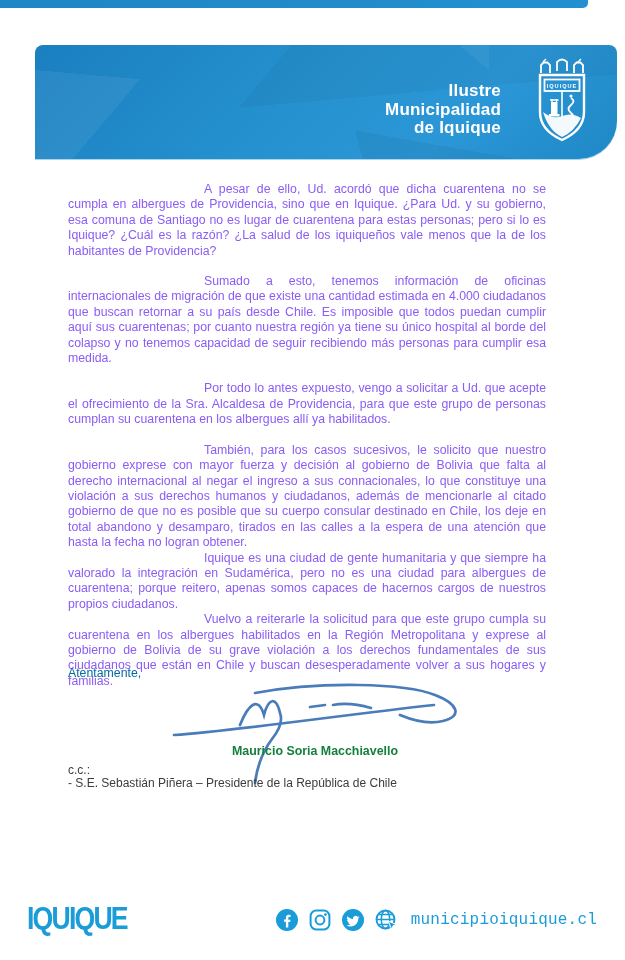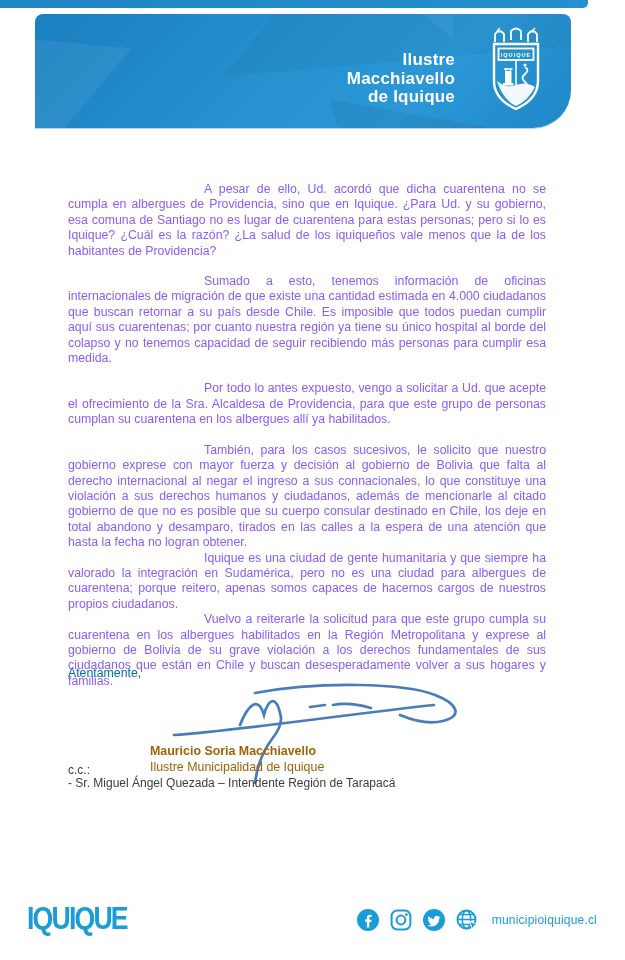--- a/index.html
+++ b/index.html
@@ -9,21 +9,21 @@
     font-family:"Liberation Sans", sans-serif;
     color:#3c3c3c;
   }
   
   .top-bar{
     position:absolute;left:0;top:0;width:588px;height:8px;
     background:linear-gradient(90deg,#1f86c5,#2490cf);
     border-radius:0 0 5px 0;
   }
   .band{
-    position:absolute;left:35px;top:14px;width:536px;height:114px;
+    position:absolute;left:35px;top:45px;width:582px;height:114px;
     background-image:
       conic-gradient(from 220deg at 18% 30%, rgba(255,255,255,.06) 0 55deg, transparent 55deg),
       conic-gradient(from 100deg at 55% 75%, rgba(0,0,0,.05) 0 65deg, transparent 65deg),
       conic-gradient(from 310deg at 78% 22%, rgba(255,255,255,.05) 0 50deg, transparent 50deg),
       conic-gradient(from 40deg at 35% 55%, rgba(0,0,0,.04) 0 45deg, transparent 45deg),
       linear-gradient(135deg,#1b7fc0 0%,#2591cf 45%,#2b97d6 72%,#1f88c7 100%);
     border-radius:8px 8px 38px 0;
     box-shadow:0 1px 0 #aad5ec;
   }
   .band-text{
@@ -38,54 +38,54 @@
     font-size:12.3px;line-height:15.4px;color:#8b5cf6;
   }
   .letter-body p{margin:0 0 15px 0;text-align:justify;text-indent:136px;}
   .letter-body p.tight{margin-bottom:0;}
   .closing{
     position:absolute;left:68px;top:666px;font-size:12.3px;color:#0369a1;
   }
   
   .signature{position:absolute;left:170px;top:683px;width:310px;height:104px;}
   .signer{
-    position:absolute;left:150px;top:744px;width:330px;text-align:left;
-    font-size:12.4px;line-height:15.6px;color:#a16207;
+    position:absolute;left:150px;top:744px;width:330px;text-align:center;
+    font-size:12.4px;line-height:15.6px;color:#15803d;
   }
   .signer .name{font-weight:bold;}
   .signer .role{font-size:11.6px;}
   
   .cc{
     position:absolute;left:68px;top:764px;
     font-size:12px;line-height:12.8px;color:#3c3c3c;
   }
   
   .footer-logo{
     position:absolute;left:27px;top:901px;
     font-size:29px;font-weight:bold;letter-spacing:-2px;
     color:#1a9cd8;transform:scale(.92,1.08);transform-origin:left top;
   }
   .social{
     position:absolute;right:28px;top:908px;
     display:flex;align-items:center;gap:9px;
   }
   .social svg{display:block;}
   .website{
-    font-size:12px;color:#1a9cd8;margin-left:3px;letter-spacing:.2px;
+    font-size:16px;color:#1a9cd8;margin-left:3px;letter-spacing:.2px;font-family:Liberation Mono, monospace;
   }
 </style>
 </head>
 <body>
 
 <div class="top-bar"></div>
 
 <div class="band">
   <div class="band-text">
     <div>Ilustre</div>
-    <div>Macchiavello</div>
+    <div>Municipalidad</div>
     <div>de Iquique</div>
   </div>
   <svg class="crest" viewBox="0 0 64 96" fill="none" xmlns="http://www.w3.org/2000/svg">
 
     <path d="M11 17 V9 l2.5-2.5 h4 L20 9 v8" stroke="#fff" stroke-width="1.8"></path>
     <path d="M27 15 V6 q5-5 10 0 v9" stroke="#fff" stroke-width="1.8"></path>
     <path d="M44 17 V9 l2.5-2.5 h4 L53 9 v8" stroke="#fff" stroke-width="1.8"></path>
     <path d="M13 6 l3-3 M48 6 l3-3" stroke="#fff" stroke-width="1.4"></path>
 
     <path d="M10 19 H54 V56 Q54 74 32 84 Q10 74 10 56 Z" stroke="#fff" stroke-width="2.4"></path>
@@ -126,26 +126,25 @@
 
     <path d="M140 24 l 15 -2"></path>
     <path d="M163 22 c 10 -2, 24 -1, 38 3"></path>
 
     <path d="M4 52 C 64 48, 172 32, 264 22"></path>
   </g>
 </svg>
 
 <div class="signer">
   <div class="name">Mauricio Soria Macchiavello</div>
-  <div>Ilustre Municipalidad de Iquique</div>
 </div>
 
 <div class="cc">
   <div>c.c.:</div>
-  <div>- Sr. Miguel Ángel Quezada – Intendente Región de Tarapacá</div>
+  <div>- S.E. Sebastián Piñera – Presidente de la República de Chile</div>
 </div>
 
 <div class="footer-logo">IQUIQUE</div>
 
 <div class="social">
   <span>
     <svg width="24" height="24" viewBox="0 0 24 24">
       <circle cx="12" cy="12" r="11" fill="#1a9cd8"></circle>
       <path d="M13.3 19.5v-5.6h1.9l.3-2.2h-2.2V10c0-.64.2-1.08 1.1-1.08h1.2V6.95c-.21-.03-.93-.09-1.77-.09-1.75 0-2.95 1.07-2.95 3.03v1.7H9v2.2h1.88v5.6z" fill="#fff"></path>
     </svg>

